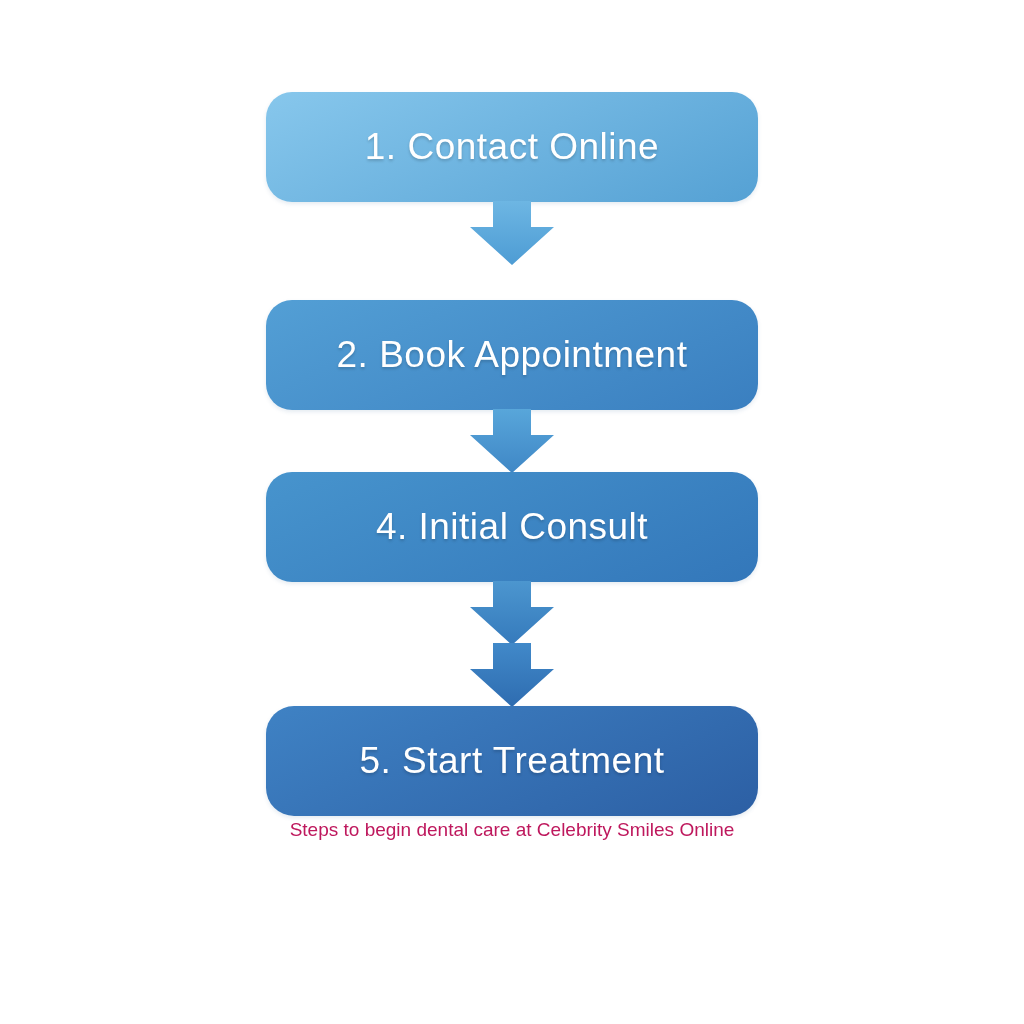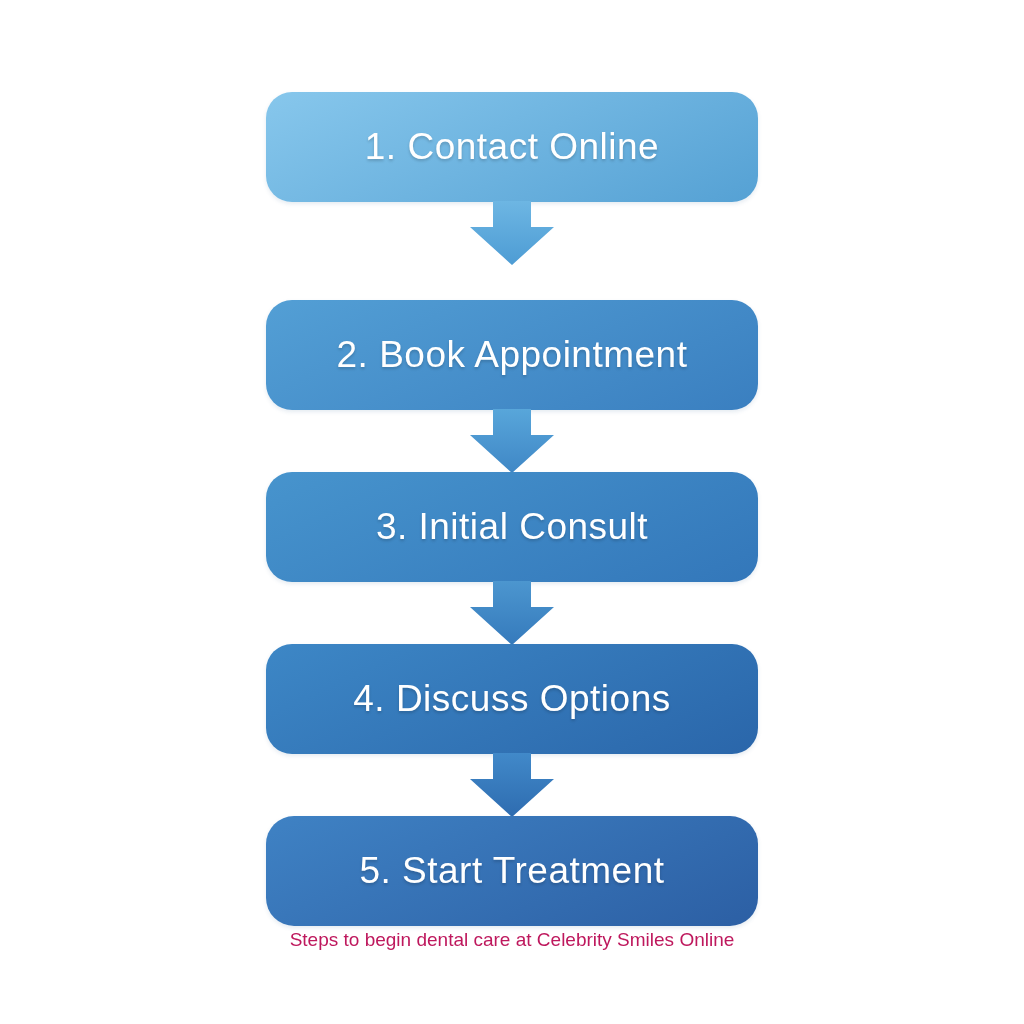--- a/index.html
+++ b/index.html
@@ -77,36 +77,33 @@
     <defs>
       <linearGradient id="ag1" x1="0" y1="0" x2="0" y2="1">
         <stop offset="0" stop-color="#58a6da"></stop>
           <stop offset="1" stop-color="#3f87c6"></stop>
       </linearGradient>
     </defs>
     <polygon points="23,0 61,0 61,26 84,26 42,64 0,26 23,26" fill="url(#ag1)"></polygon>
   </svg>
 
   <div class="step-box" style="background: linear-gradient(155deg, rgb(71, 148, 205) 0%, rgb(51, 119, 186) 100%);">
-    <span class="step-label">3. Initial Consult</span>
+    <span class="step-label">4. Initial Consult</span>
   </div>
 
   <svg class="arrow" viewBox="0 0 84 64" xmlns="http://www.w3.org/2000/svg">
     <defs>
       <linearGradient id="ag2" x1="0" y1="0" x2="0" y2="1">
         <stop offset="0" stop-color="#4c96cf"></stop>
           <stop offset="1" stop-color="#357abc"></stop>
       </linearGradient>
     </defs>
     <polygon points="23,0 61,0 61,26 84,26 42,64 0,26 23,26" fill="url(#ag2)"></polygon>
   </svg>
 
-  <div class="step-box" style="background: linear-gradient(155deg, rgb(61, 135, 198) 0%, rgb(42, 102, 170) 100%);">
-    <span class="step-label">4. Discuss Options</span>
-  </div>
 
   <svg class="arrow" viewBox="0 0 84 64" xmlns="http://www.w3.org/2000/svg">
     <defs>
       <linearGradient id="ag3" x1="0" y1="0" x2="0" y2="1">
         <stop offset="0" stop-color="#4189c9"></stop>
           <stop offset="1" stop-color="#2e6cb0"></stop>
       </linearGradient>
     </defs>
     <polygon points="23,0 61,0 61,26 84,26 42,64 0,26 23,26" fill="url(#ag3)"></polygon>
   </svg>

